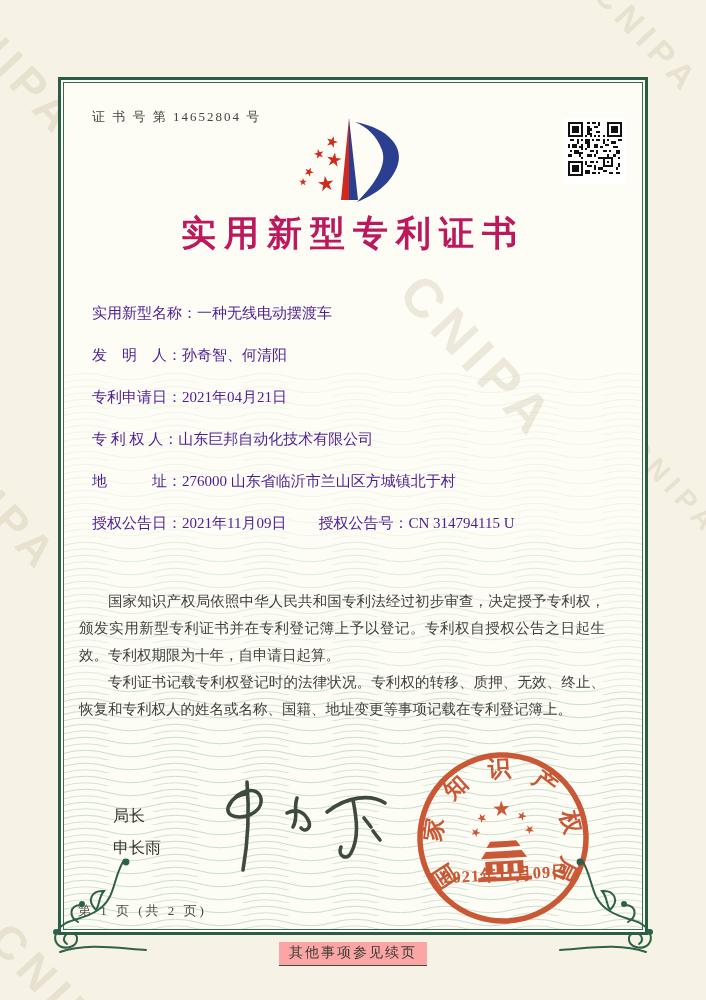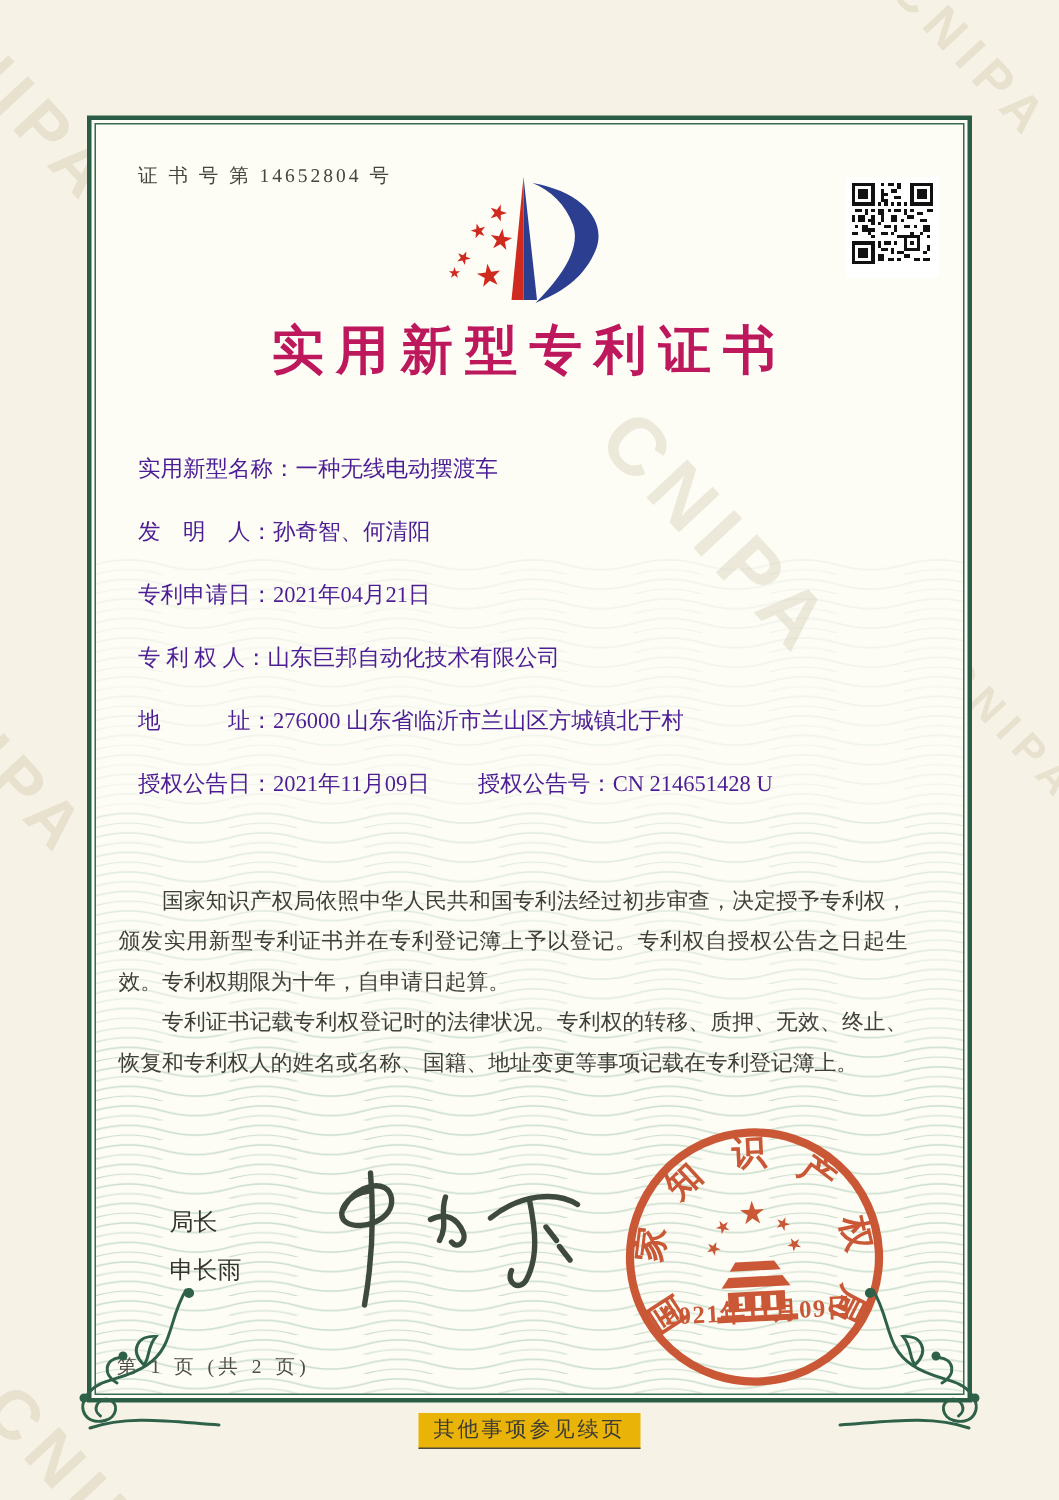--- a/index.html
+++ b/index.html
@@ -34,21 +34,21 @@
   .body-text{position:absolute;left:18px;top:508px;width:526px;font-size:14.5px;line-height:27px;color:#403f3a;text-align:justify;}
   .body-text p{margin:0;text-indent:2em;}
   .officer{position:absolute;left:52px;top:720px;font-size:16px;line-height:32px;color:#35352f;}
   .signature{position:absolute;left:140px;top:696px;}
   .seal{position:absolute;left:347px;top:663px;opacity:.95;}
   .pagenote{position:absolute;left:17px;top:822px;width:100%;text-align:left;font-size:13px;letter-spacing:3px;color:#4c4c45;}
   .flourish{position:absolute;z-index:3;}
   .contnote{
     position:absolute;left:0;top:942px;width:100%;text-align:center;font-size:14px;color:#3c3c36;letter-spacing:2px;
   }
-  .contnote span{display:inline-block;background:#eab308;padding:2px 10px 3px;border-bottom:1.5px solid #4a4a42;}
+  .contnote span{display:inline-block;background:#fca5a5;padding:2px 10px 3px;border-bottom:1.5px solid #4a4a42;}
 </style>
 </head>
 <body>
 
 <div class="page">
 
   <div class="wm" style="left:-30px;top:-18px;font-size:46px;">CNIPA</div>
   <div class="wm" style="left:614px;top:-26px;font-size:34px;">CNIPA</div>
   <div class="wm" style="left:-46px;top:424px;font-size:44px;">CNIPA</div>
   <div class="wm" style="left:644px;top:432px;font-size:28px;">CNIPA</div>
@@ -119,21 +119,21 @@
       <div class="frow">
         <span class="flabel">专利申请日：</span><span class="fval">2021年04月21日</span>
       </div>
       <div class="frow">
         <span class="flabel">专 利 权 人：</span><span class="fval">山东巨邦自动化技术有限公司</span>
       </div>
       <div class="frow">
         <span class="flabel">地　　　址：</span><span class="fval">276000 山东省临沂市兰山区方城镇北于村</span>
       </div>
       <div class="frow">
-        <span class="flabel">授权公告日：</span><span>2021年11月09日</span><span class="grant-gap flabel">授权公告号：</span><span>CN 214651428 U</span>
+        <span class="flabel">授权公告日：</span><span>2021年11月09日</span><span class="grant-gap flabel">授权公告号：</span><span>CN 314794115 U</span>
       </div>
     </div>
 
     <div class="body-text">
       <p>国家知识产权局依照中华人民共和国专利法经过初步审查，决定授予专利权，颁发实用新型专利证书并在专利登记簿上予以登记。专利权自授权公告之日起生效。专利权期限为十年，自申请日起算。</p>
       <p>专利证书记载专利权登记时的法律状况。专利权的转移、质押、无效、终止、恢复和专利权人的姓名或名称、国籍、地址变更等事项记载在专利登记簿上。</p>
     </div>
 
     <div class="officer">
       <div>局长</div>

